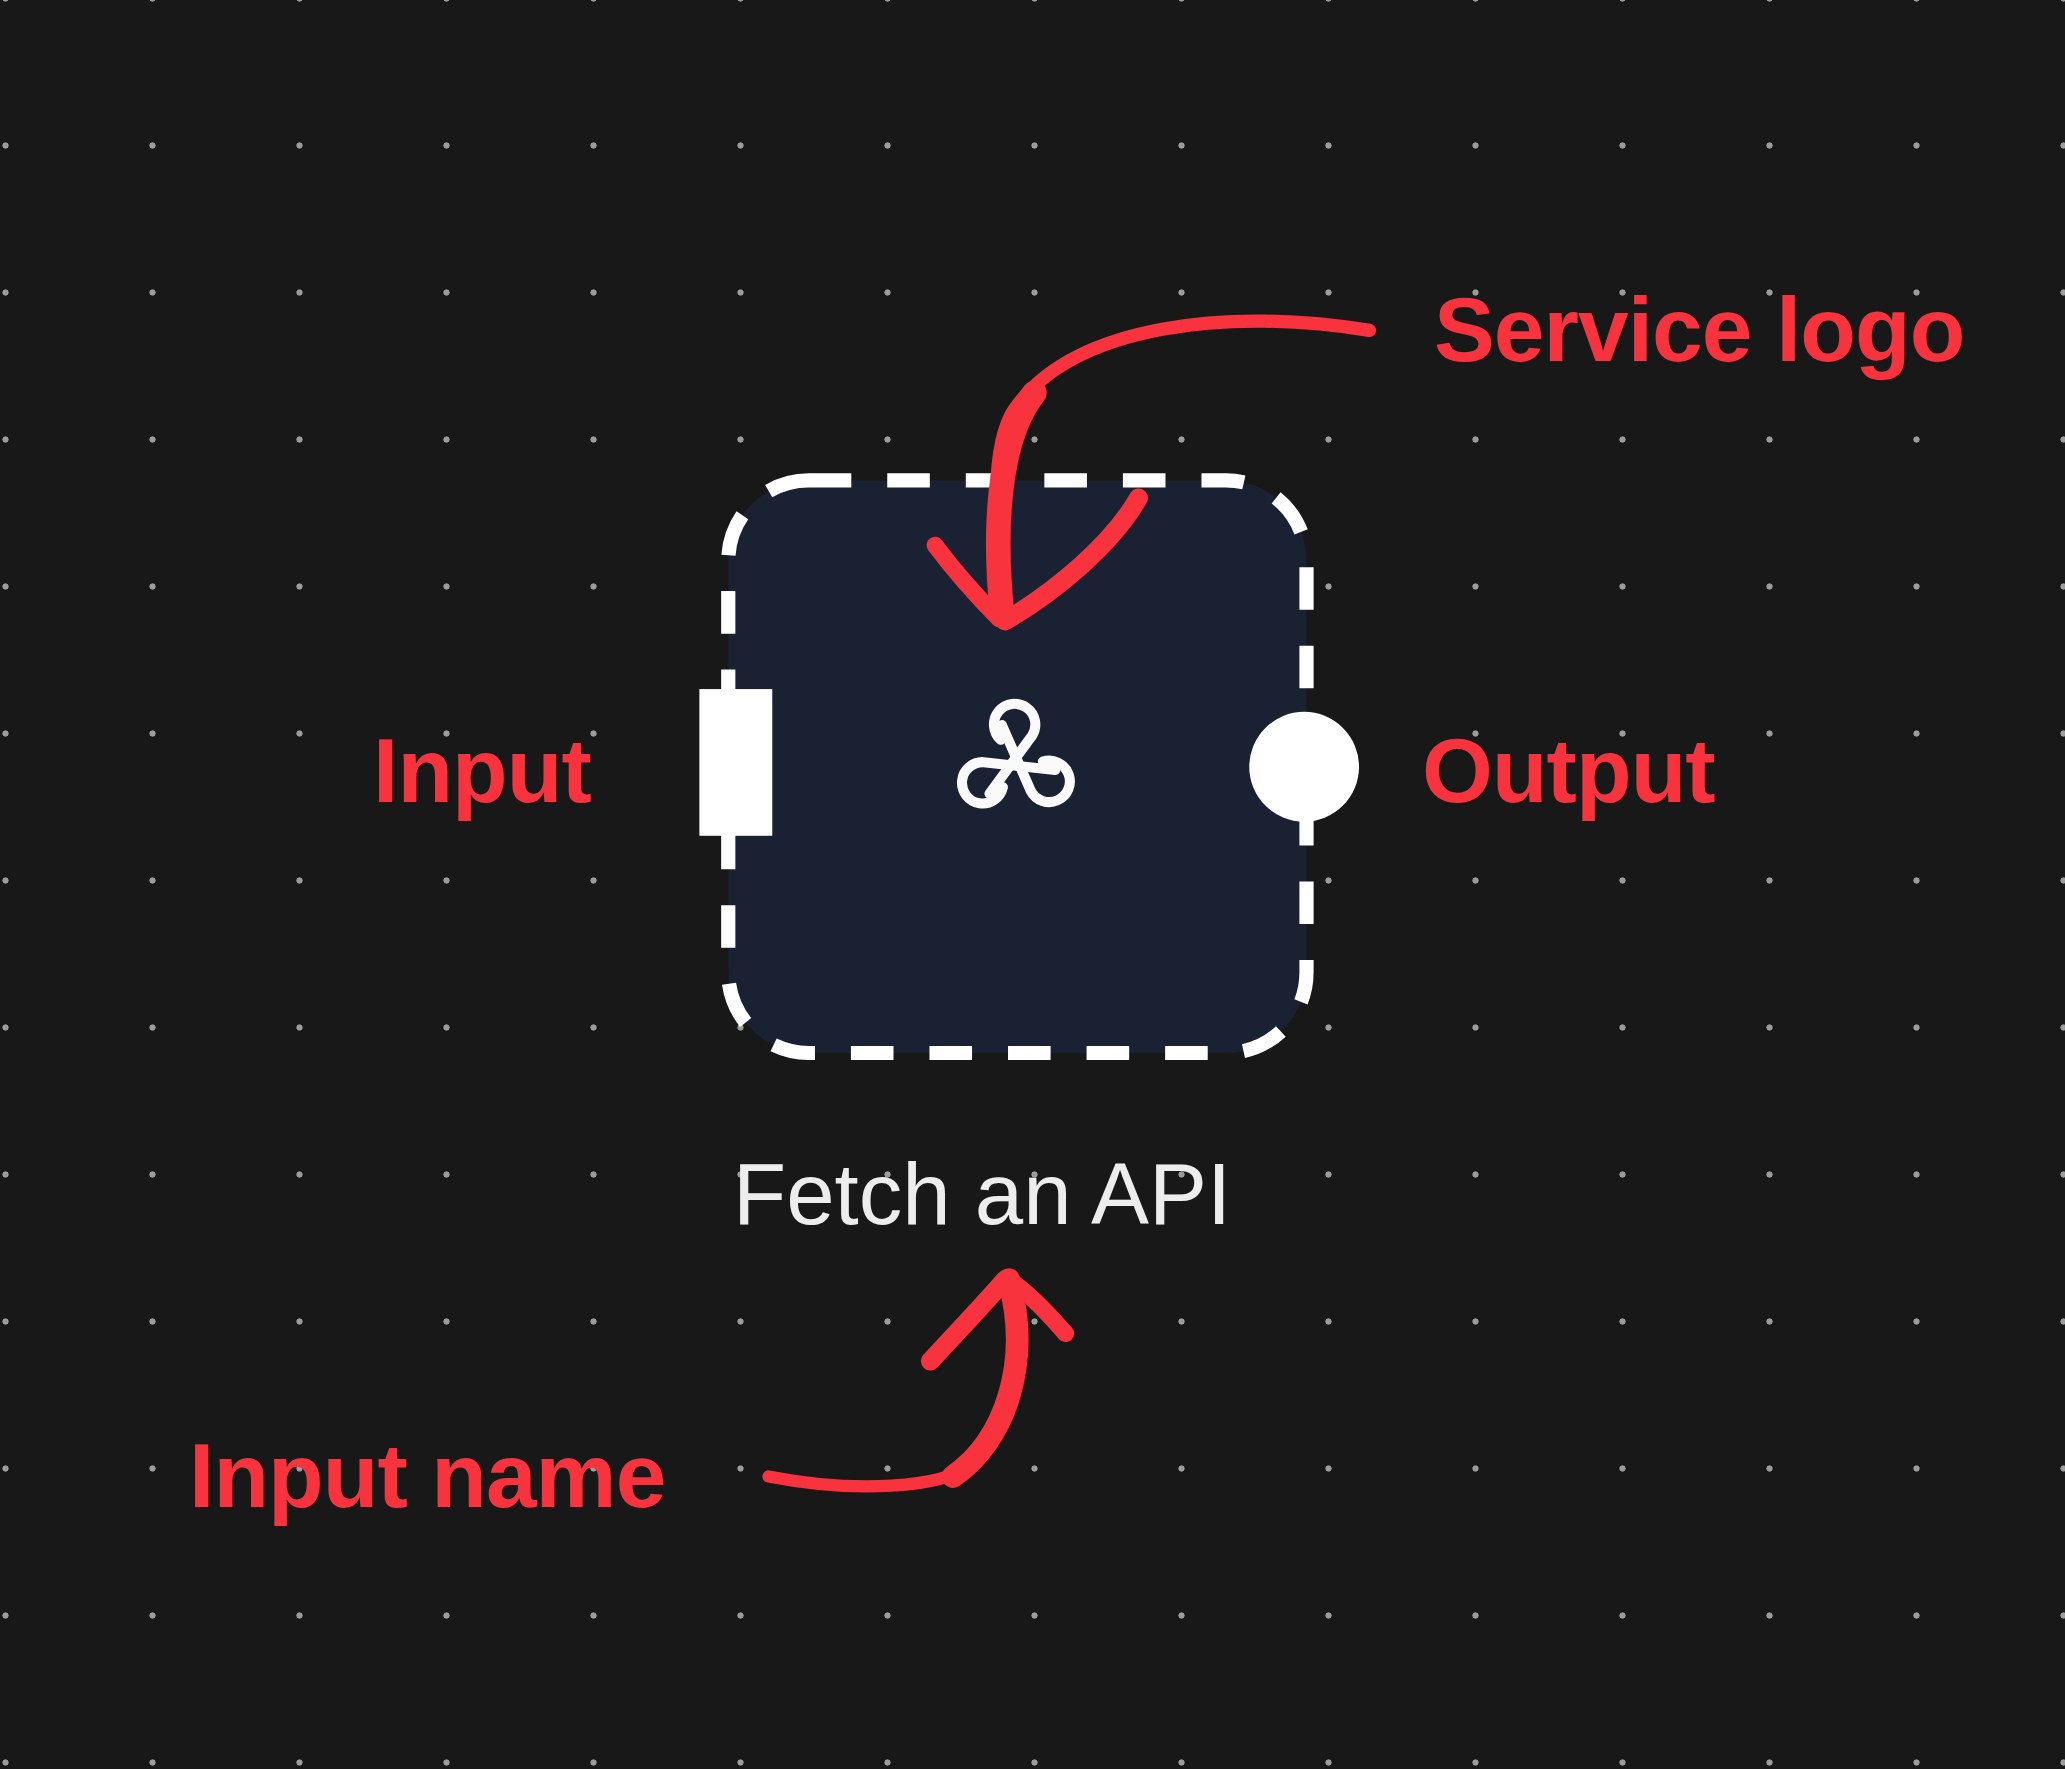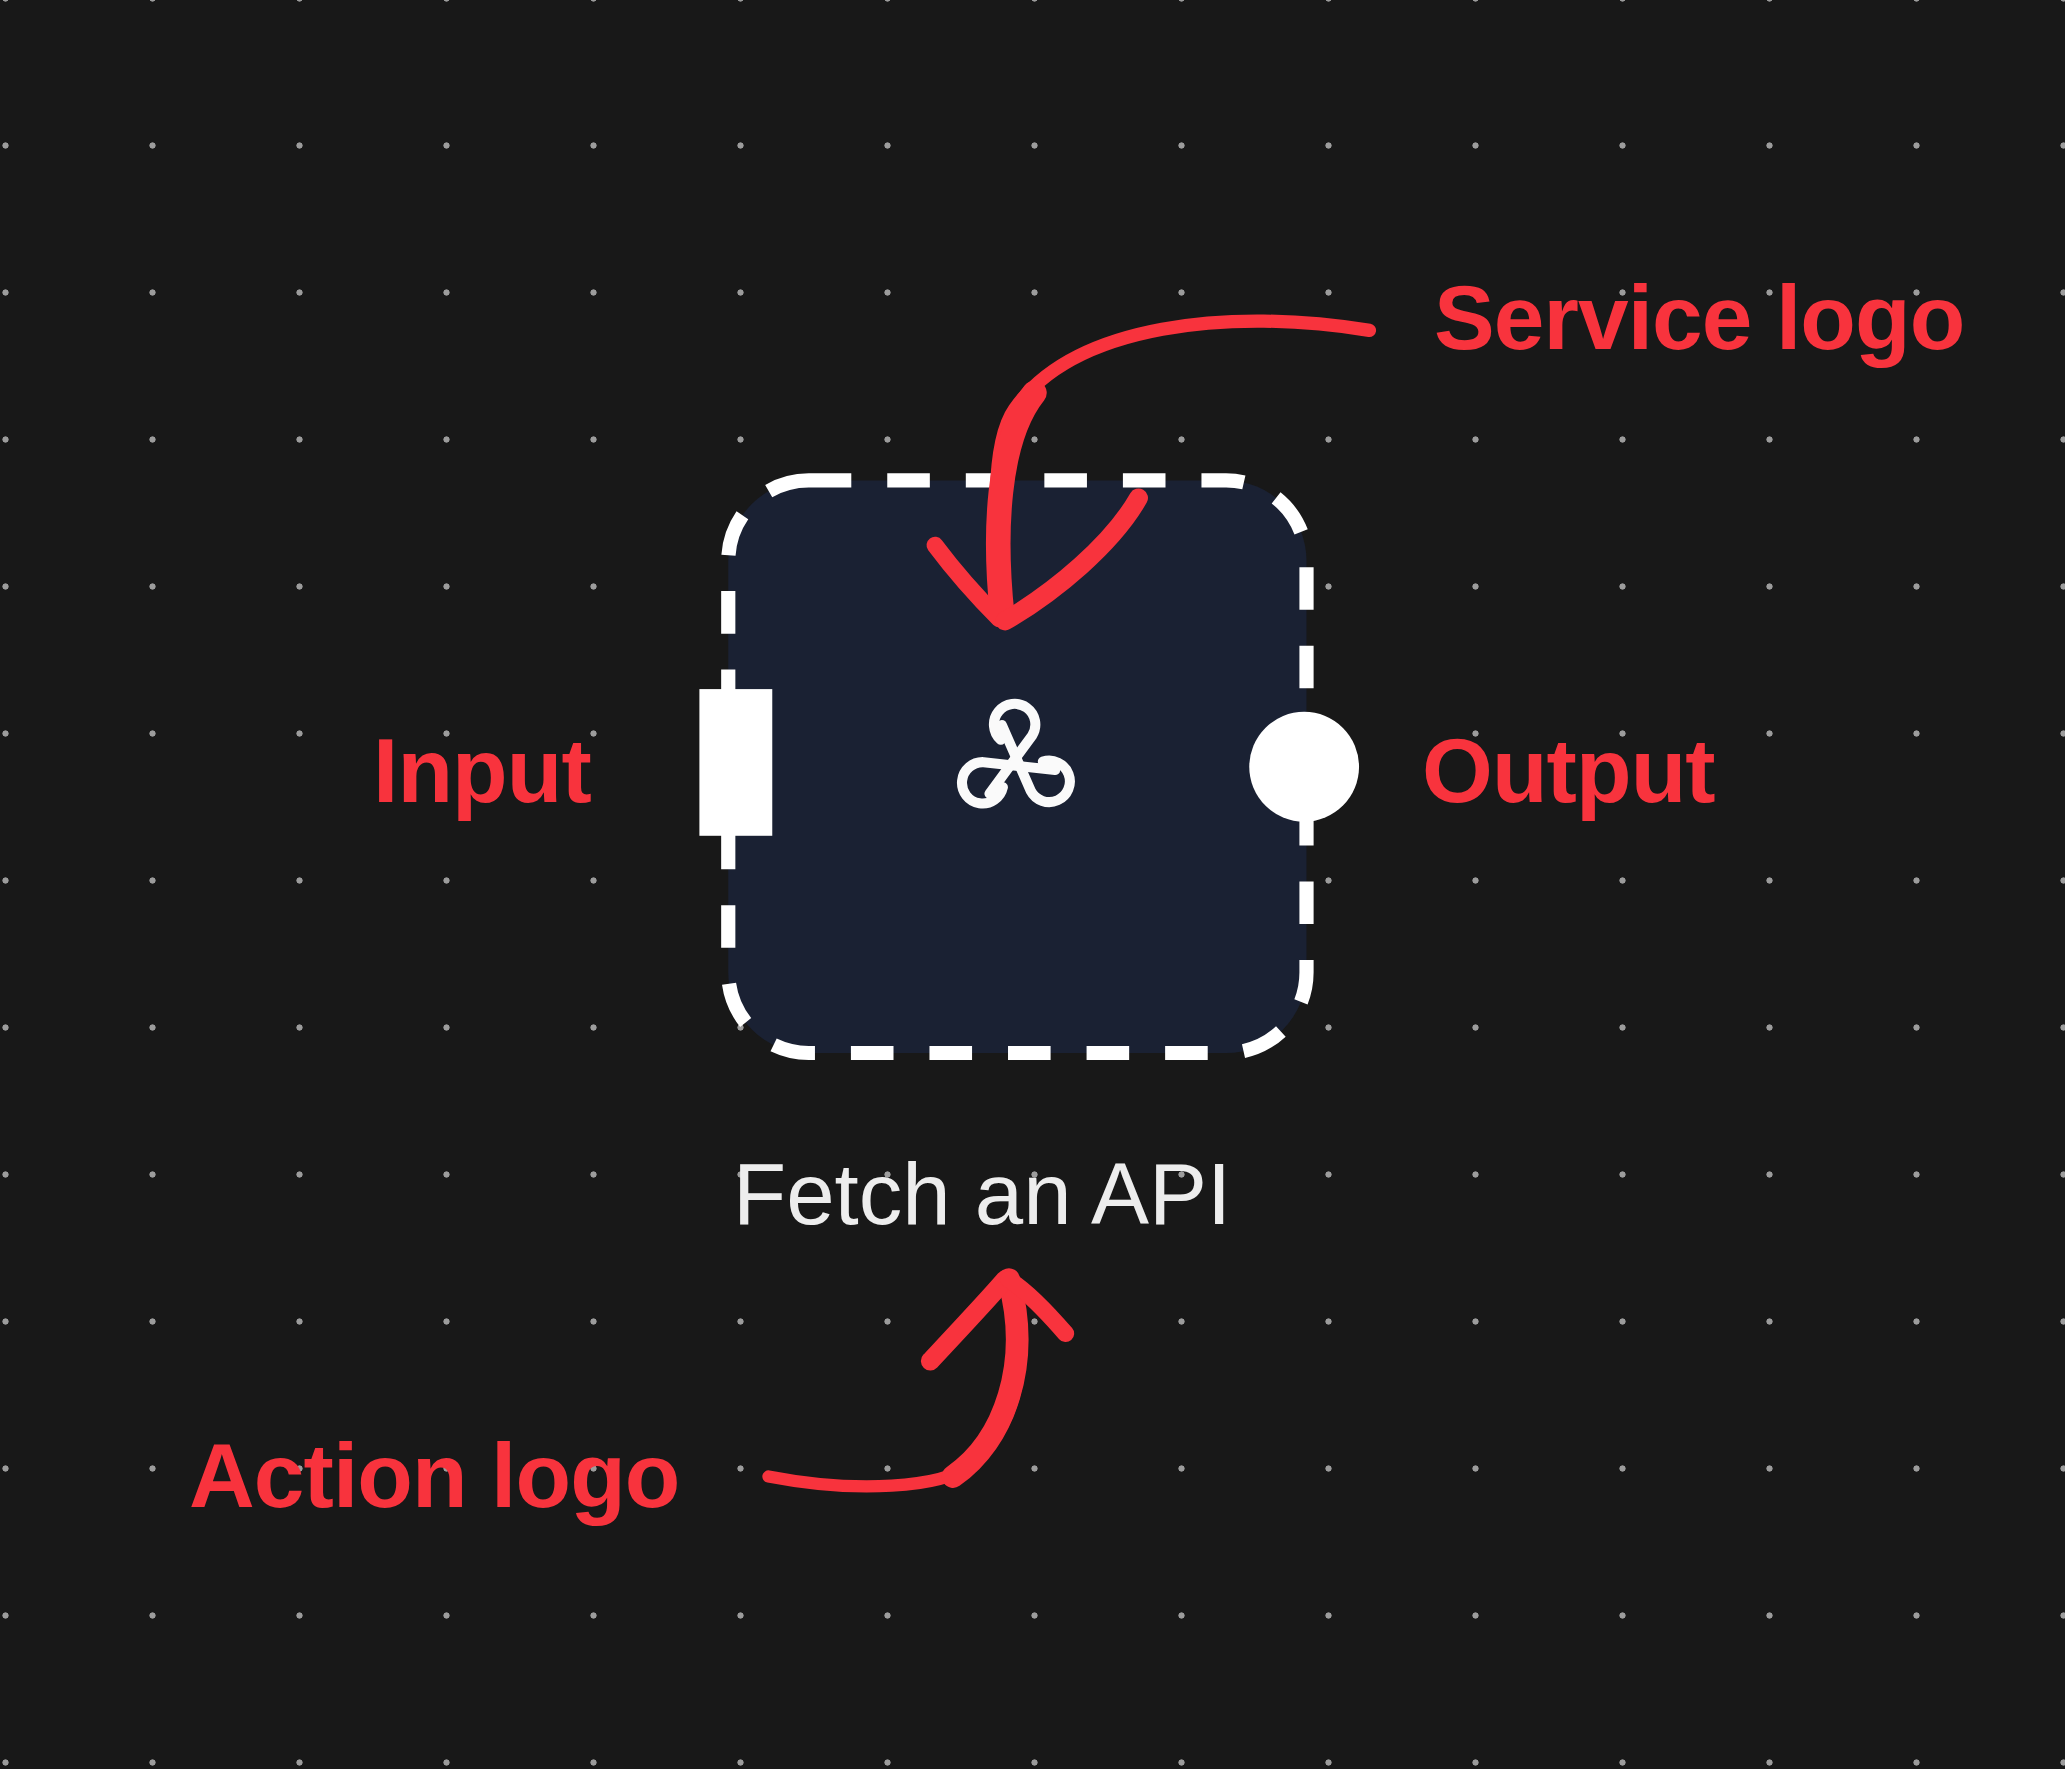--- a/index.html
+++ b/index.html
@@ -26,21 +26,21 @@
   .node-caption{
     position:absolute;
     left:733px;top:1150px;width:568px;
     text-align:left;
     color:#ededed;
     font-weight:400;
     font-size:87px;
     line-height:1;
     white-space:nowrap;
   }
-  .pos-service-logo{left:1434px;top:272px;}
+  .pos-service-logo{left:1434px;top:284px;}
   .pos-input{left:373px;top:725px;}
   .pos-output{left:1422px;top:725px;}
   .pos-action-name{left:189px;top:1430px;}
 </style>
 </head>
 <body>
 
 <div class="canvas">
 
   <svg class="layer" width="2066" height="1770" viewBox="0 0 2183 1870">
@@ -77,16 +77,16 @@
   </svg>
 
   <div class="node-caption">Fetch an API</div>
 
   <div class="label-red pos-service-logo">Service logo</div>
 
   <div class="label-red pos-input">Input</div>
 
   <div class="label-red pos-output">Output</div>
 
-  <div class="label-red pos-action-name">Action logo</div>
+  <div class="label-red pos-action-name">Input name</div>
 
 </div>
 
 
 </body></html>

